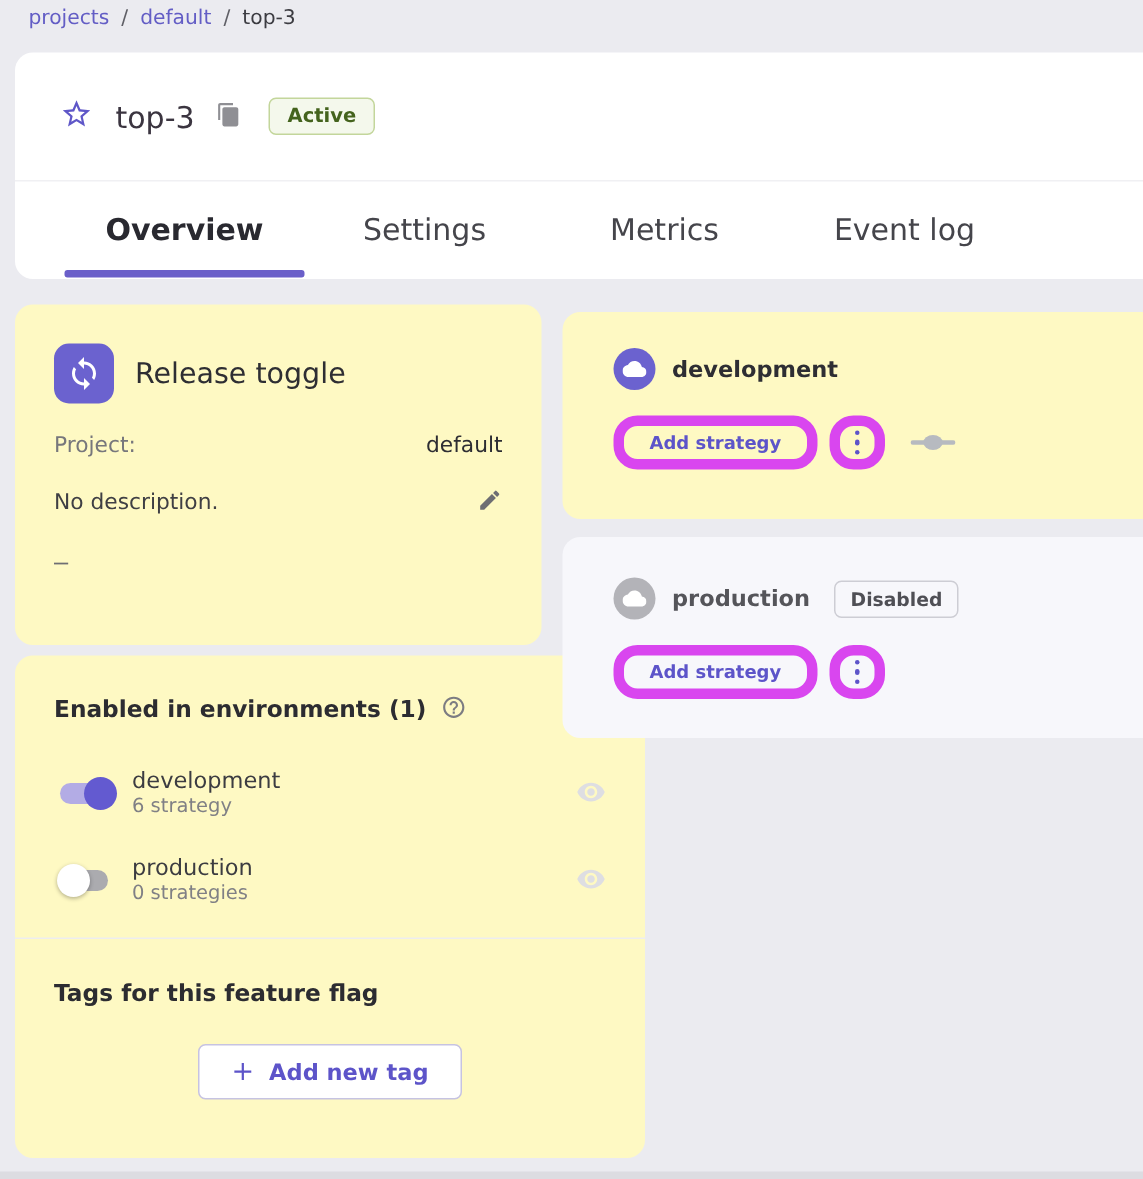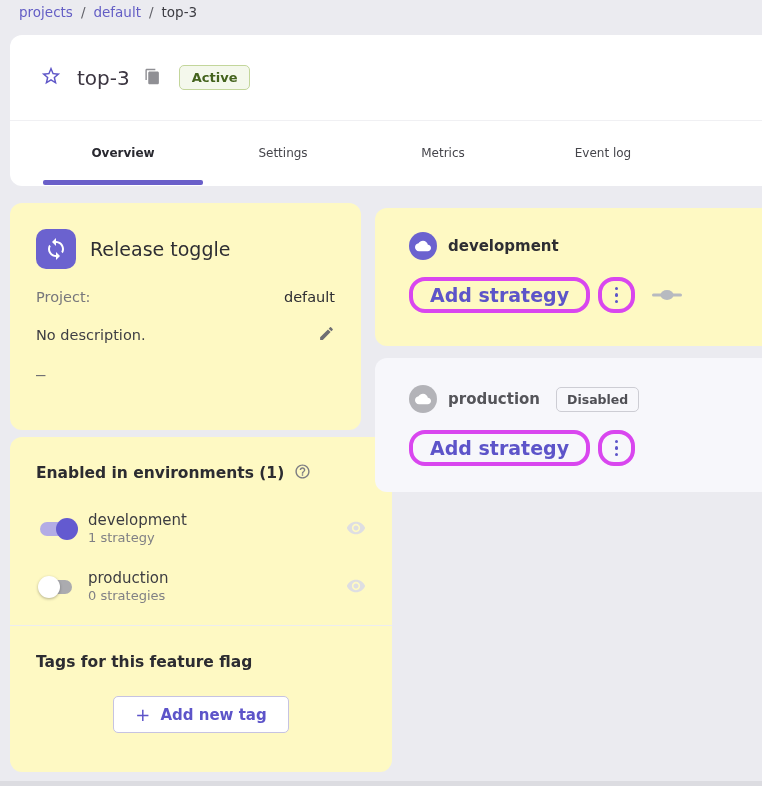--- a/index.html
+++ b/index.html
@@ -31,21 +31,21 @@
   .flag-title { font-size:20px; font-weight:400; color:#3b3540; margin-left:15px; }
   .copy-btn { margin-left:14px; }
   .badge-active {
     margin-left:18px; font-size:13px; font-weight:bold; color:#44631d;
     background:#f4f8ec; border:1px solid #c3d69b; border-radius:5px;
     padding:4px 12px;
   }
   .tabs-row { height:64px; display:flex; padding-left:33px; }
   .tab {
     width:160px; height:100%; display:flex; align-items:center; justify-content:center;
-    font-size:12px; color:#45454b; position:relative; background:none; border:none; cursor:pointer;
+    font-size:20px; color:#45454b; position:relative; background:none; border:none; cursor:pointer;
     font-family:inherit;
   }
   .tab.active { font-weight:bold; color:#292930; }
   .tab.active::after {
     content:""; position:absolute; left:0; right:0; bottom:0; height:5px;
     background:#6a5fc9; border-radius:2px;
   }
 
   
   .card { position:absolute; background:#fef9c3; border-radius:12px; }
@@ -58,21 +58,21 @@
     display:flex; align-items:center; justify-content:center; flex:0 0 auto;
   }
   .type-label { font-size:19px; color:#2e2e33; margin-left:14px; }
   .kv-row { display:flex; justify-content:space-between; align-items:center; margin-top:20px; font-size:14.5px; }
   .kv-label { color:#77777c; }
   .kv-value { color:#2e2e33; }
   .desc-text { color:#3f3f44; }
   .collapse-btn { color:#6e6e73; font-size:17px; }
 
   
-  .card-env { top:437px; left:10px; width:382px; height:335px; padding:26px; }
+  .card-env { top:437px; left:10px; width:420px; height:335px; padding:26px; }
   .env-title-row { display:flex; align-items:center; margin-bottom:22px; }
   .section-title { font-size:15.5px; font-weight:bold; color:#2c2c31; }
   .help-btn { margin-left:10px; }
   .toggle-row { display:flex; align-items:center; height:48px; margin-bottom:10px; }
   .switch { position:relative; width:44px; height:24px; flex:0 0 auto; cursor:pointer; }
   .switch .track { position:absolute; left:4px; top:5px; width:32px; height:14px; border-radius:7px; }
   .switch .thumb { position:absolute; top:1px; width:22px; height:22px; border-radius:50%; }
   .switch.on .track { background:#b3ace5; }
   .switch.on .thumb { right:2px; background:#635ad0; }
   .switch.off .track { background:#ababaf; }
@@ -102,22 +102,22 @@
   .cloud-purple { background:#6b62cf; }
   .cloud-gray { background:#b3b3b8; }
   .panel-name { font-size:15px; font-weight:bold; color:#2e2e33; margin-left:11px; }
   .panel-name.muted { color:#55555a; }
   .badge-disabled {
     margin-left:16px; font-size:12.5px; font-weight:bold; color:#4f4f55;
     border:1px solid #cdcdd4; border-radius:5px; padding:4px 10px; background:transparent;
   }
   .panel-buttons { display:flex; align-items:center; margin-top:17px; }
   .btn-outline {
-    height:36px; background:transparent; border:4px solid #d946ef; border-radius:16px;
-    cursor:pointer; font-family:inherit; font-size:19px; font-weight:bold; color:#5d54c9;
+    height:36px; background:transparent; border:7px solid #d946ef; border-radius:16px;
+    cursor:pointer; font-family:inherit; font-size:12px; font-weight:bold; color:#5d54c9;
     padding:0 17px; display:flex; align-items:center; justify-content:center;
   }
   .btn-kebab { width:37px; padding:0; margin-left:8px; flex-direction:column; }
   .btn-kebab i { width:3.5px; height:3.5px; border-radius:50%; background:#5d54c9; margin:1.6px 0; }
   .strategy-ph { margin-left:17px; display:flex; align-items:center; }
 
   .bottom-strip { position:absolute; left:0; bottom:0; width:100%; height:5px; background:#dcdce1; }
 </style>
 </head>
 <body>
@@ -197,21 +197,21 @@
     </button>
   </div>
 
   <div class="toggle-row">
     <span class="switch on">
       <span class="track"></span>
       <span class="thumb"></span>
     </span>
     <span class="toggle-labels">
       <div class="toggle-name">development</div>
-      <div class="toggle-sub">1 strategy</div>
+      <div class="toggle-sub">6 strategy</div>
     </span>
     <button class="icon-btn">
       <span>
         <svg width="20" height="20" viewBox="0 0 24 24" fill="#dedee2">
           <path d="M12 4.5C7 4.5 2.73 7.61 1 12c1.73 4.39 6 7.5 11 7.5s9.27-3.11 11-7.5c-1.73-4.39-6-7.5-11-7.5zM12 17c-2.76 0-5-2.24-5-5s2.24-5 5-5 5 2.24 5 5-2.24 5-5 5zm0-8c-1.66 0-3 1.34-3 3s1.34 3 3 3 3-1.34 3-3-1.34-3-3-3z"></path>
         </svg>
       </span>
     </button>
   </div>
 

